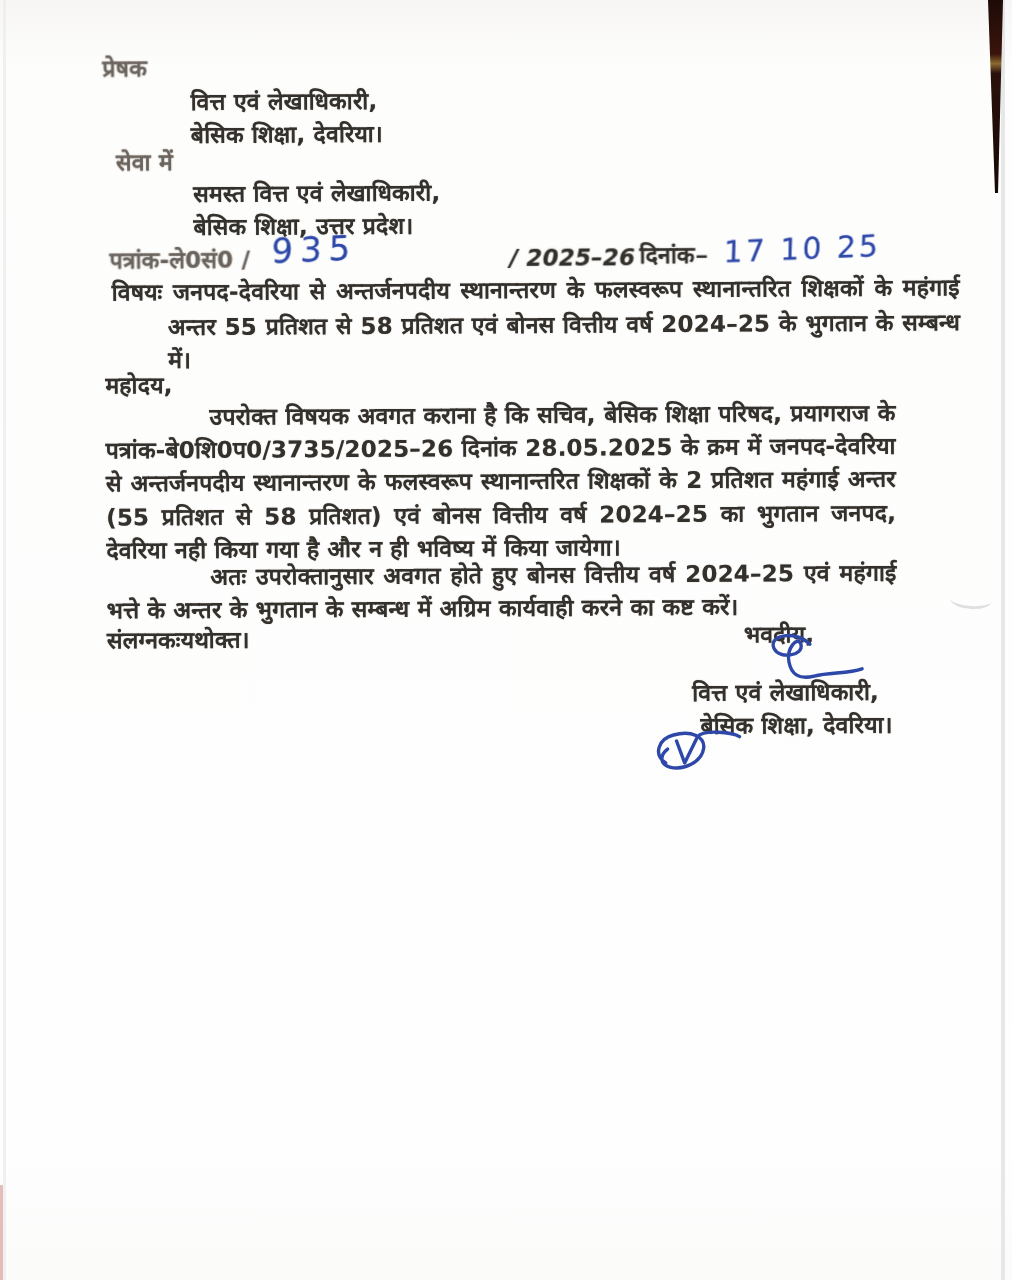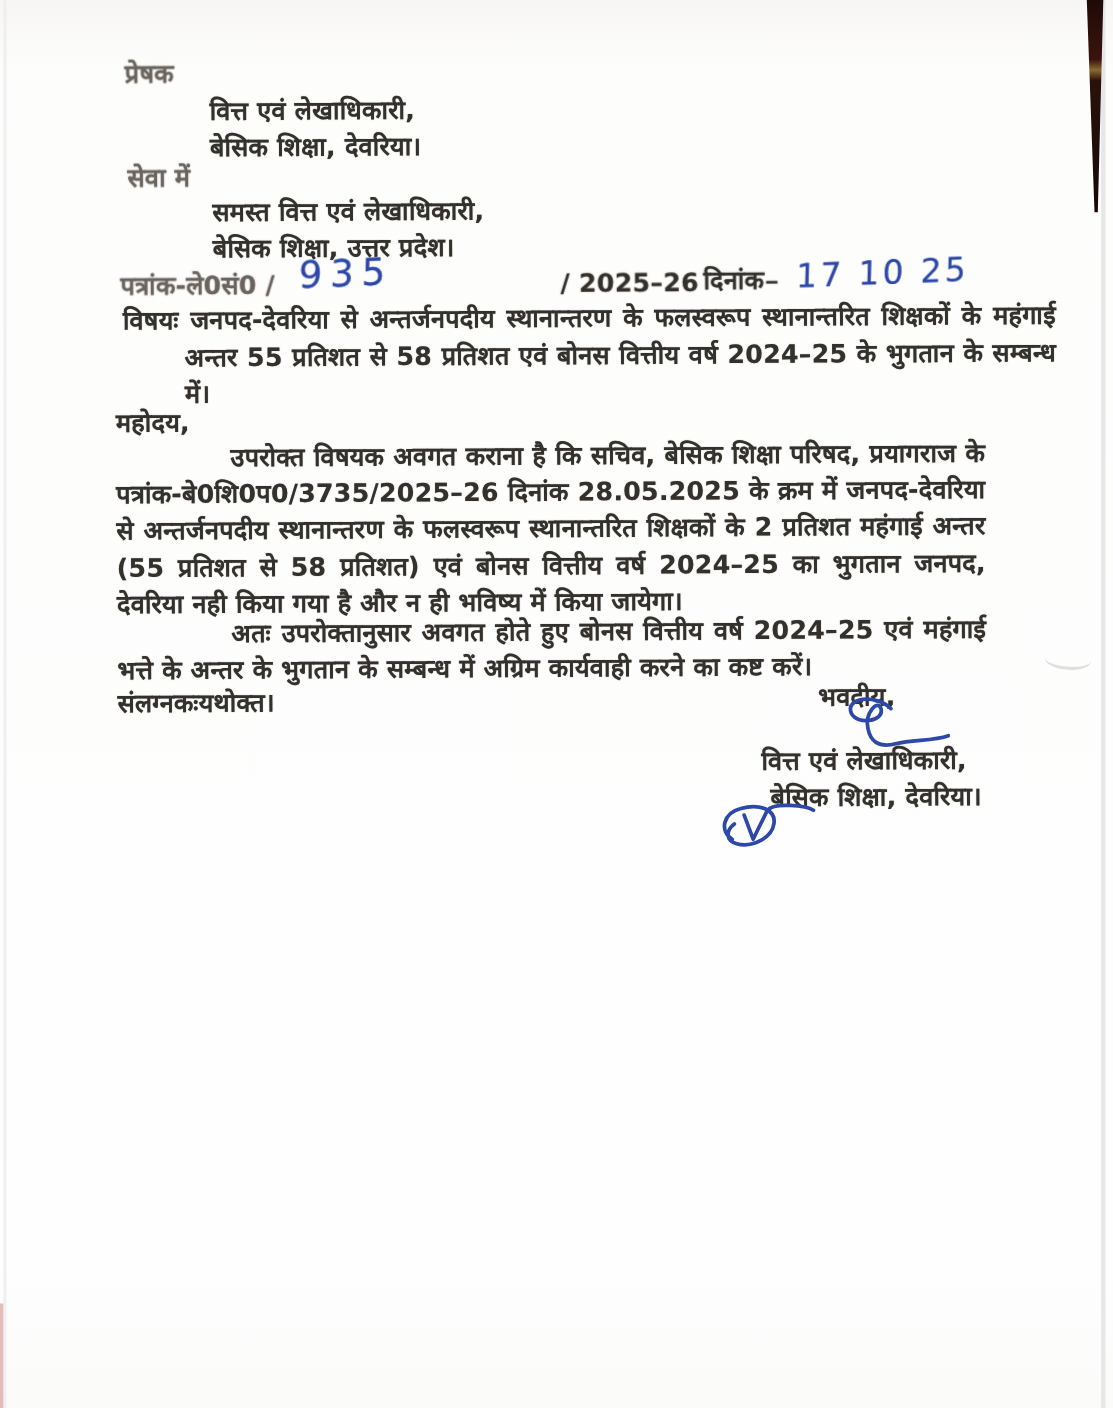--- a/index.html
+++ b/index.html
@@ -103,36 +103,36 @@
     border-radius: 50%;
     opacity: 0.55;
     transform: rotate(4deg);
   }
 </style>
 </head>
 <body>
 
 <div class="letter">
 
-  <div class="txt faded" style="left:113px; top:50px;">प्रेषक</div>
+  <div class="txt faded" style="left:102px; top:50px;">प्रेषक</div>
   <div class="txt block" style="left:190px; top:84px;">
     <span class="line">वित्त एवं लेखाधिकारी,</span>
     <span class="line">बेसिक शिक्षा, देवरिया।</span>
   </div>
 
   <div class="txt faded" style="left:115px; top:144px;">सेवा में</div>
   <div class="txt block" style="left:192px; top:176px;">
     <span class="line">समस्त वित्त एवं लेखाधिकारी,</span>
     <span class="line">बेसिक शिक्षा, उत्तर प्रदेश।</span>
   </div>
 
   <div class="txt refrow faded" style="left:108px; top:242px;">
     <span class="ref-label">पत्रांक-ले0सं0 /</span>
     <span class="hand hand-number">935</span>
-    <span class="ref-year" style="color:#34312c; filter:none;">/ 2025–26</span>
+    <span class="ref-year" style="color:#34312c; filter:none;font-style:italic;">/ 2025–26</span>
     <span class="ref-datelabel" style="color:#34312c; filter:none;font-family:Liberation Mono, monospace;">दिनांक–</span>
     <span class="hand hand-date">17 10 25</span>
   </div>
 
   <div class="txt subject" style="left:110px; top:274px;">
     <span class="subject-label">विषयः</span>
     <span>जनपद-देवरिया से अन्तर्जनपदीय स्थानान्तरण के फलस्वरूप स्थानान्तरित शिक्षकों के महंगाई अन्तर 55 प्रतिशत से 58 प्रतिशत एवं बोनस वित्तीय वर्ष 2024–25 के भुगतान के सम्बन्ध में।</span>
   </div>
 
   <div class="txt" style="left:103px; top:367px;">महोदय,</div>

